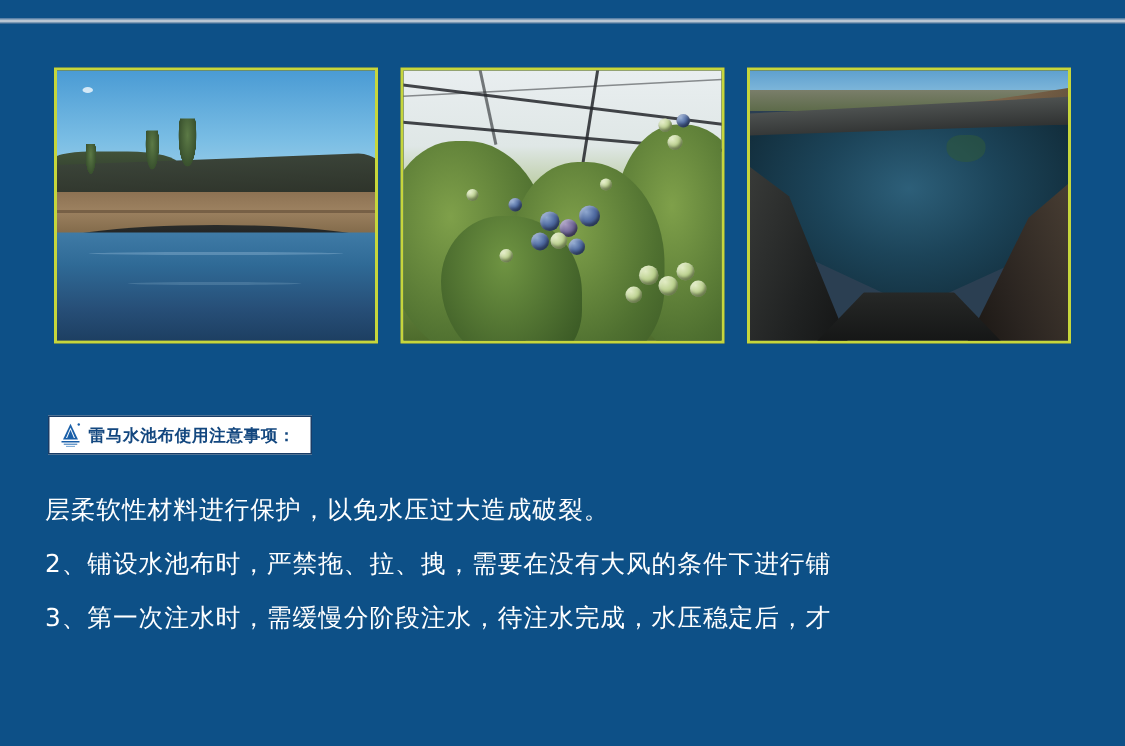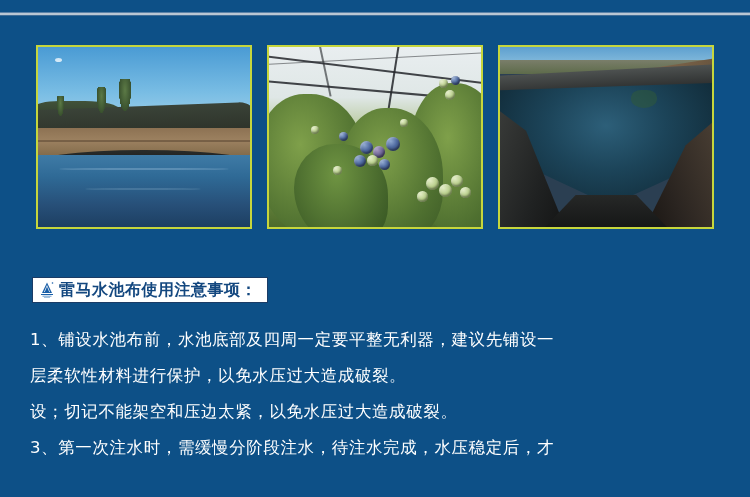--- a/index.html
+++ b/index.html
@@ -193,21 +193,21 @@
     align-items: center;
     padding: 0 10px 0 4px;
   }
   .badge-logo {
     width: 20px;
     height: 20px;
     flex: 0 0 auto;
     margin-right: 2px;
   }
   .badge-title {
-    font-size: 16px;
+    font-size: 11px;
     font-weight: bold;
     color: #13477f;
     letter-spacing: .5px;
     white-space: nowrap;
     line-height: 1;
   }
 
   
   .notes {
     position: absolute;
@@ -299,17 +299,16 @@
     <path d="M20 13 L24.5 24 L15.5 24 Z" fill="#1a5fa8"></path>
     <rect x="8" y="28" width="24" height="2" fill="#1a5fa8"></rect>
     <rect x="11" y="31.5" width="18" height="1.6" fill="#4a84bf"></rect>
     <rect x="14" y="34.5" width="12" height="1.4" fill="#7aa8d4"></rect>
     <circle cx="31" cy="6" r="1.6" fill="#1a5fa8"></circle>
   </svg>
   <span class="badge-title">雷马水池布使用注意事项：</span>
 </div>
 
 <div class="notes">
-  <div class="note-line">1、铺设水池布前，水池底部及四周一定要平整无利器，建议先铺设一</div>
   <div class="note-line">层柔软性材料进行保护，以免水压过大造成破裂。</div>
-  <div class="note-line">设；切记不能架空和压边太紧，以免水压过大造成破裂。</div>
+  <div class="note-line">2、铺设水池布时，严禁拖、拉、拽，需要在没有大风的条件下进行铺</div>
   <div class="note-line">3、第一次注水时，需缓慢分阶段注水，待注水完成，水压稳定后，才</div>
 </div>
 
 </body></html>

